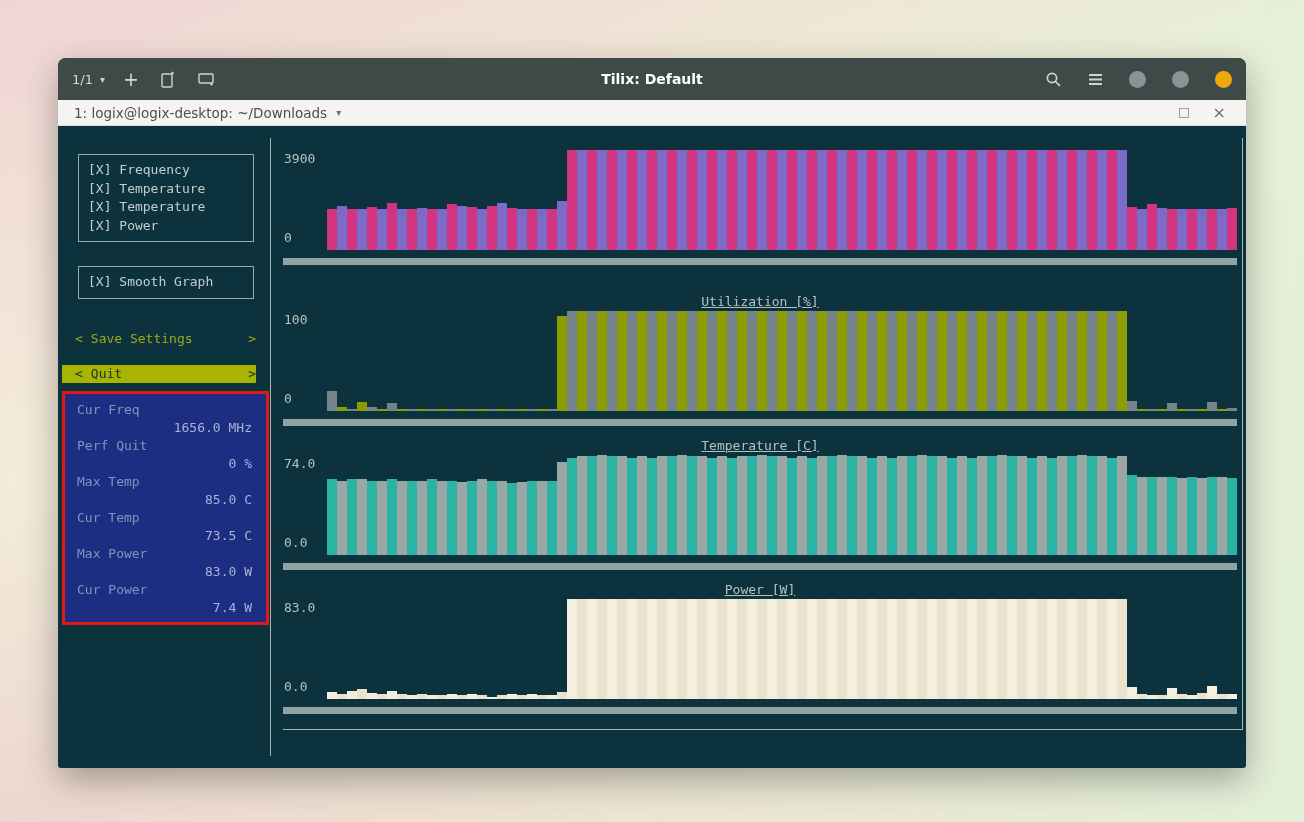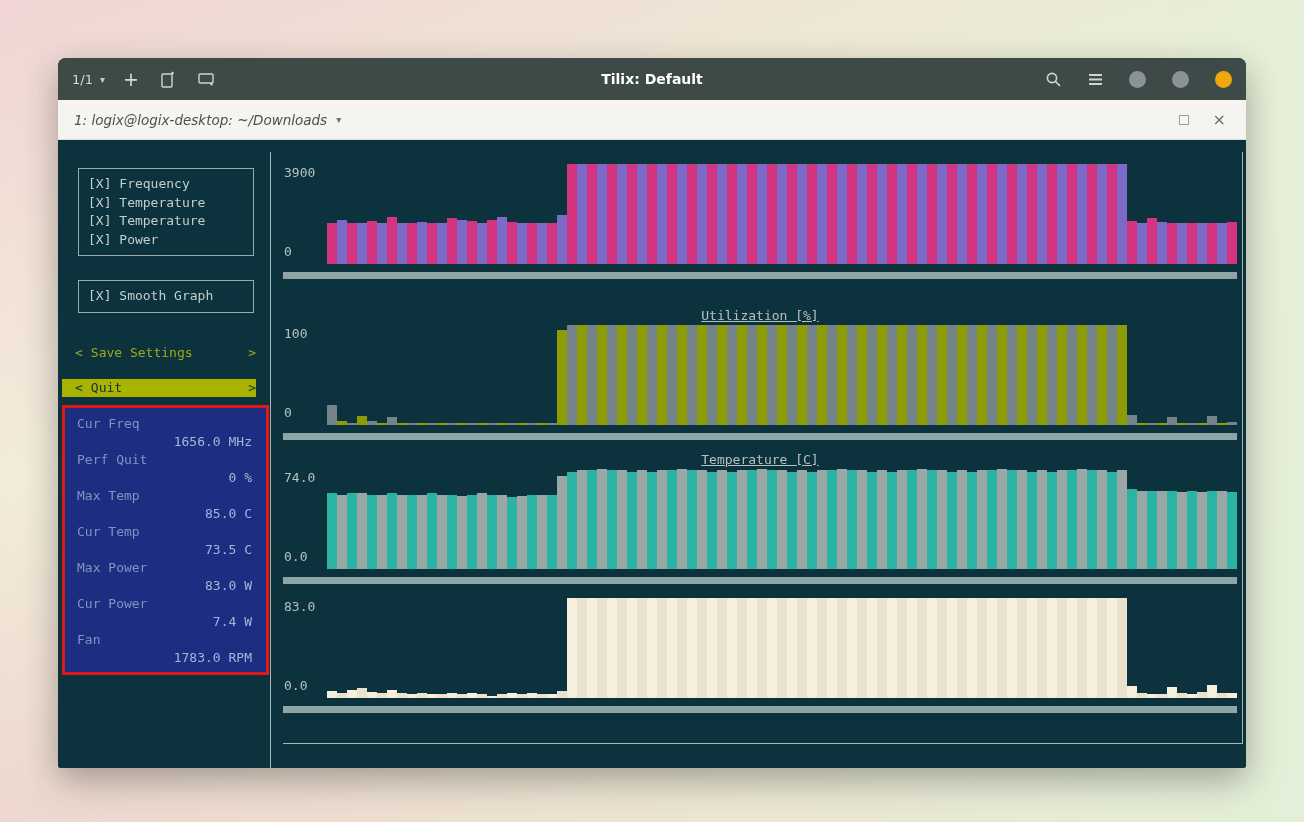--- a/index.html
+++ b/index.html
@@ -22,21 +22,21 @@
   .tb-left { display:flex; align-items:center; gap:22px; color:#d6dad9; }
   .tab-counter { display:flex; align-items:center; gap:7px; font-size:13px; cursor:default; }
   .tb-plus { font-size:19px; line-height:1; margin-left:-4px; }
   .tb-ico { display:flex; align-items:center; }
   .tb-title { position:absolute; left:0; right:0; text-align:center; color:#fff; font-weight:bold; font-size:14px; pointer-events:none; }
   .tb-right { margin-left:auto; display:flex; align-items:center; gap:26px; z-index:2; }
   .win-dot { width:17px; height:17px; border-radius:50%; background:#8b9194; }
   .win-dot.orange { background:var(--close-button-orange); }
   .caret { font-size:10px; color:#c7cbca; }
   
-  .tabbar { height:40px; background:#f5f4f1; border-bottom:1px solid #dddbd7; display:flex; align-items:center; padding:0 16px; font-size:13.5px; color:#4e4e4e;font-style:italic; }
+  .tabbar { height:26px; background:#f5f4f1; border-bottom:1px solid #dddbd7; display:flex; align-items:center; padding:0 16px; font-size:13.5px; color:#4e4e4e; }
   .tab-title { display:flex; align-items:center; gap:9px; }
   .tab-title .caret { color:#6d6d6d; }
   .tab-ctrls { margin-left:auto; display:flex; align-items:center; gap:24px; margin-right:4px; }
   .btn-max { width:10px; height:10px; border:1px solid #9d9d9d; }
   .btn-close { color:#6f6f6f; font-size:16px; line-height:1; }
   
   .terminal {
     height:630px; background:var(--terminal-bg); color:var(--terminal-fg);
     font-family:"DejaVu Sans Mono", monospace; font-size:13px;
     display:flex; padding:12px 3px 0 4px;
@@ -168,24 +168,20 @@
           <div class="stat-value">73.5 C</div>
         </div>
         <div>
           <div class="stat-label">Max Power</div>
           <div class="stat-value">83.0 W</div>
         </div>
         <div>
           <div class="stat-label">Cur Power</div>
           <div class="stat-value">7.4 W</div>
         </div>
-        <div>
-          <div class="stat-label">Fan</div>
-          <div class="stat-value">1783.0 RPM</div>
-        </div>
       </div>
     </div>
 
     <div class="charts">
 
       <div class="chart-block">
         <div class="plot">
           <div class="ylabels">
             <span>3900</span>
             <span>0</span>
@@ -489,20 +485,21 @@
               <div class="bar" style="height: 77.027%; background: rgb(154, 167, 165);"></div>
               <div class="bar" style="height: 78.3784%; background: rgb(43, 179, 163);"></div>
               <div class="bar" style="height: 78.3784%; background: rgb(154, 167, 165);"></div>
               <div class="bar" style="height: 77.027%; background: rgb(43, 179, 163);"></div>
             </div>
         </div>
         <div class="hscroll"></div>
       </div>
 
       <div class="chart-block">
+        <div class="chart-title">Power [W]</div>
         <div class="plot">
           <div class="ylabels">
             <span>83.0</span>
             <span>0.0</span>
           </div>
           <div class="bars">
               <div class="bar" style="height: 7.22892%; background: rgb(245, 239, 221);"></div>
               <div class="bar" style="height: 4.81928%; background: rgb(234, 226, 205);"></div>
               <div class="bar" style="height: 8.43373%; background: rgb(245, 239, 221);"></div>
               <div class="bar" style="height: 9.63855%; background: rgb(234, 226, 205);"></div>

